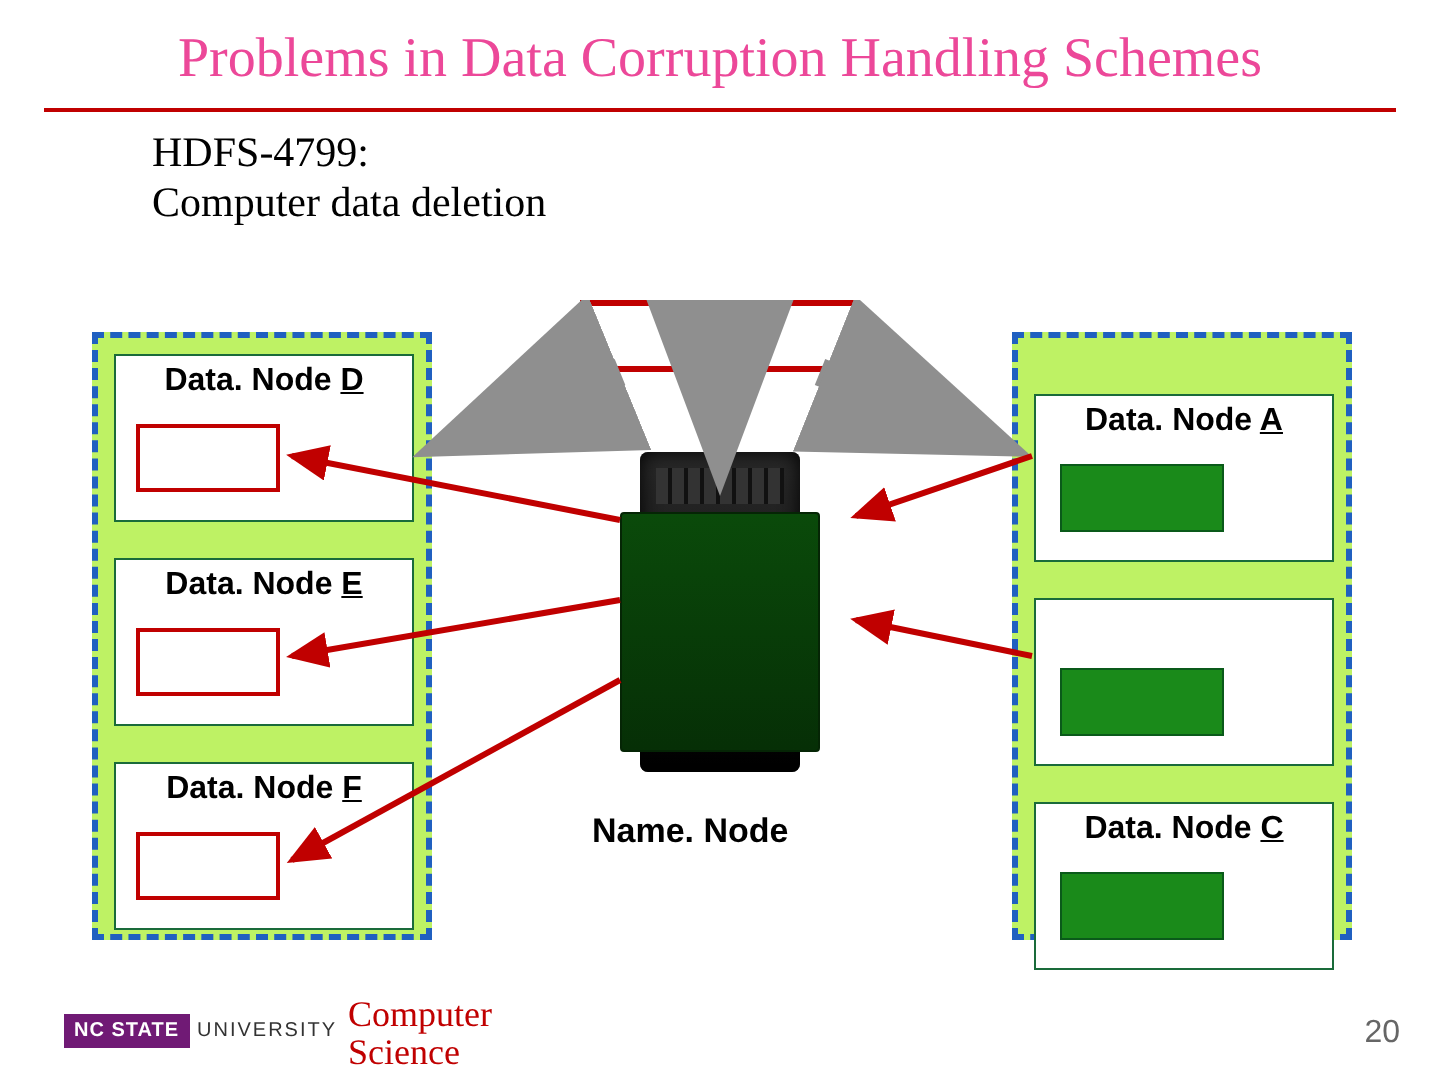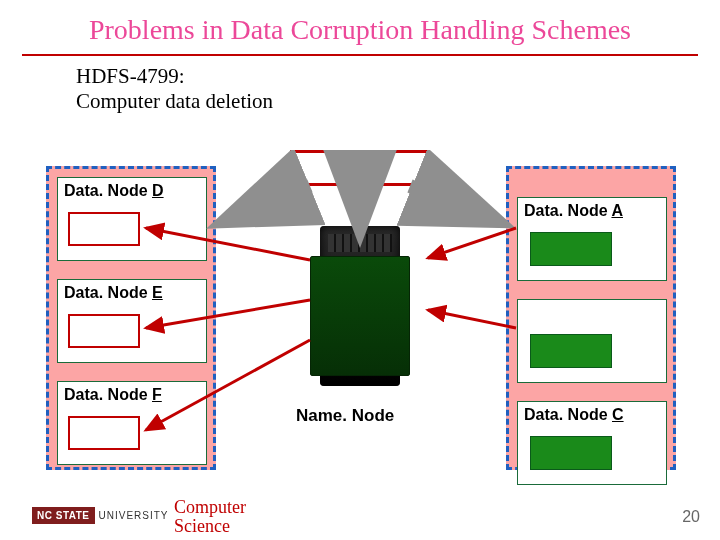--- a/index.html
+++ b/index.html
@@ -1,39 +1,39 @@
 <!DOCTYPE html>
 <html><head>
 <meta charset="utf-8">
 <style>
   * { box-sizing: border-box; margin: 0; padding: 0; }
   body { width: 720px; height: 540px; font-family: "Times New Roman", serif; background: #fff; position: relative; overflow: hidden; }
   .title { font-size: 28px; text-align: center; padding: 14px 10px 8px; color: #ec4899; }
   .rule { border: none; border-top: 2px solid #c00000; margin: 0 22px 8px; }
   .subtitle { font-size: 21px; padding: 0 0 0 28px; line-height: 1.2; margin-left: 48px; }
   .stage { position: absolute; left: 0; top: 150px; width: 720px; height: 340px; }
-  .col { position: absolute; top: 16px; width: 170px; height: 304px; border: 3px dashed; background: #fca5a5; }
+  .col { position: absolute; top: 16px; width: 170px; height: 304px; border: 3px dashed; background: #bef264; text-align: center; }
   .col-left { left: 46px; border-color: #2060c0; }
   .col-right { left: 506px; border-color: #2060c0; }
   .node { position: absolute; left: 8px; width: 150px; height: 84px; border: 1px solid #1a6b3a; background: #fff; }
   .col-right .node { border-color: #1a6b3a; margin-top: 20px; }
   .node .label { font-family: Arial, sans-serif; font-weight: bold; font-size: 16px; padding: 4px 6px; }
   .node .label .u { text-decoration: underline; }
   .block { position: absolute; left: 10px; top: 34px; width: 72px; height: 34px; border: 2px solid #c00000; }
   .block-green { background: #1a8a1a; border: 1px solid #0a5a1a; width: 82px; height: 34px; left: 12px; top: 34px; position: absolute; }
   .n1 { top: 8px; } .n2 { top: 110px; } .n3 { top: 212px; }
   .reboot-box { position: absolute; left: 290px; top: 0px; width: 140px; height: 36px; border: 3px solid #c00000; background: #fff; display: flex; align-items: center; justify-content: center; font-size: 20px; }
   .name-label { position: absolute; left: 296px; top: 256px; font-family: Arial, sans-serif; font-weight: bold; font-size: 17px; }
   .server { position: absolute; left: 300px; top: 76px; width: 120px; height: 160px; }
   .server .rack { position: absolute; left: 20px; top: 0; width: 80px; height: 160px; background: linear-gradient(#2a2a2a,#000); border-radius: 4px; box-shadow: inset 0 0 10px #000; }
   .server .panel { position: absolute; left: 10px; top: 30px; width: 100px; height: 120px; background: linear-gradient(#0a4a0a,#062f06); border: 1px solid #052505; border-radius: 2px; }
   .server .slots { position: absolute; left: 28px; top: 8px; width: 64px; height: 18px; background: repeating-linear-gradient(90deg,#333 0,#333 6px,#111 6px,#111 8px); }
   .footer { position: absolute; left: 0; bottom: 6px; width: 720px; height: 34px; }
   .logo { position: absolute; left: 32px; bottom: 10px; display: flex; align-items: center; font-family: Arial, sans-serif; }
-  .logo-badge { background: #7f1d1d; color: #fff; font-weight: bold; font-size: 10px; padding: 3px 5px; letter-spacing: 0.5px; }
+  .logo-badge { background: #701a75; color: #fff; font-weight: bold; font-size: 10px; padding: 3px 5px; letter-spacing: 0.5px; }
   .logo-text { font-size: 10px; letter-spacing: 1px; margin-left: 4px; color: #333; }
   .dept { position: absolute; left: 174px; bottom: -2px; color: #c00000; font-family: "Times New Roman", serif; font-size: 18px; line-height: 1.05; }
   .pagenum { position: absolute; right: 20px; bottom: 8px; font-size: 16px; color: #666; font-family: Arial, sans-serif; }
   svg.arrows { position: absolute; left: 0; top: 0; width: 720px; height: 340px; pointer-events: none; }
 </style>
 </head>
 <body>
 
 <div class="title">Problems in Data Corruption Handling Schemes</div>
 <hr class="rule">

